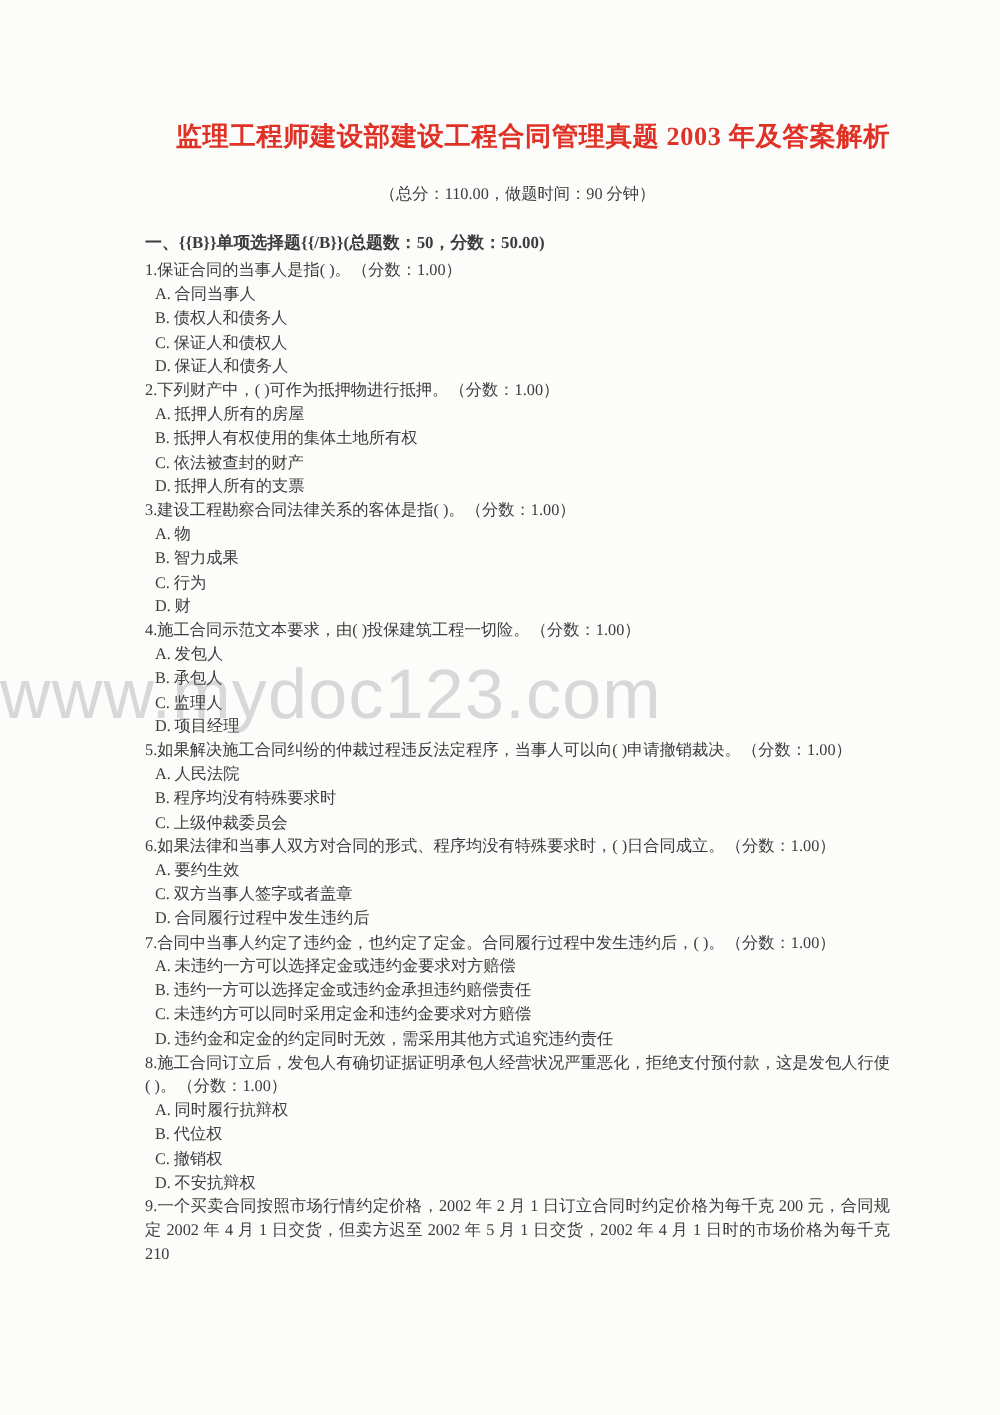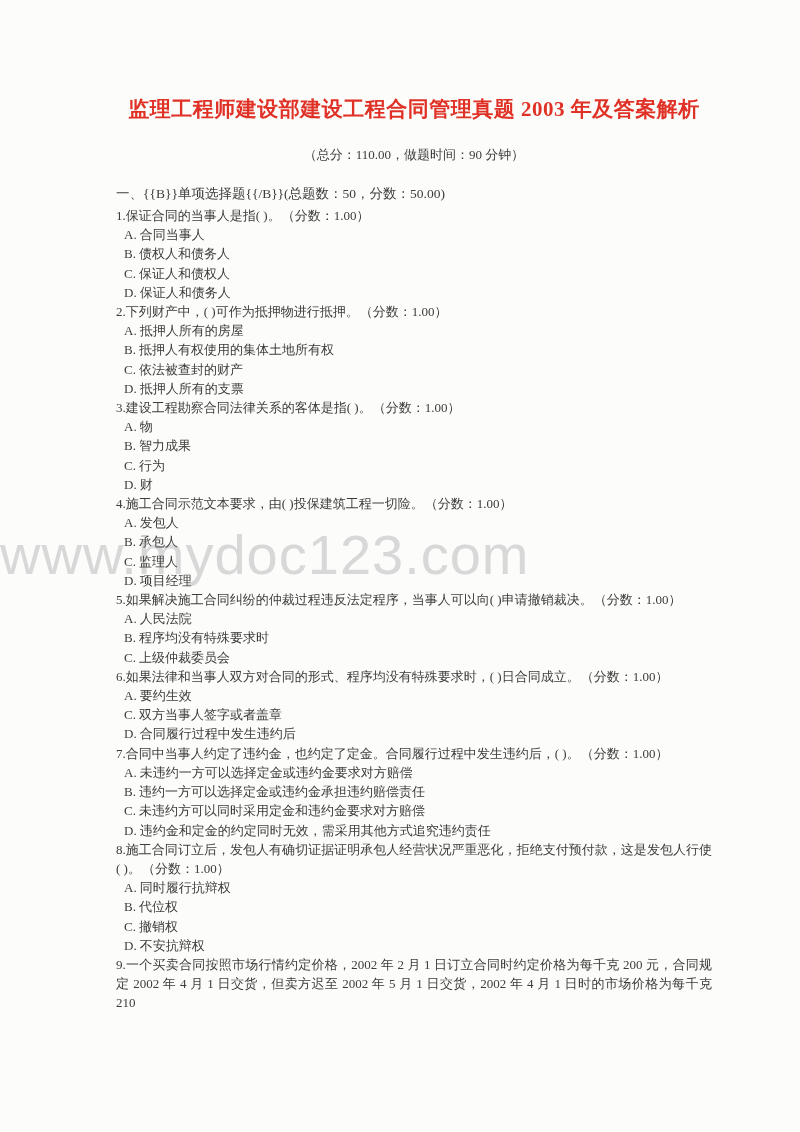--- a/index.html
+++ b/index.html
@@ -33,40 +33,40 @@
   }
 
   .doc {
     position: relative;
     z-index: 1;
     padding: 94px 88px 0 116px;
   }
 
   .title {
     margin: 0;
-    text-align: center;
+    text-align: right;
     font-size: 21px;
     line-height: 30px;
     font-weight: bold;
     color: var(--title-red, #e03126);
     letter-spacing: 0.5px;
   }
 
   .subtitle {
     margin: 22px 0 0 0;
     text-align: center;
     font-size: 13px;
     line-height: 17px;
   }
 
   .section-heading {
     margin: 21px 0 0 0;
     font-size: 13.5px;
     line-height: 19px;
-    font-weight: normal;
+    font-weight: bold;
   }
 
   .questions { margin-top: 3px; }
 
   .question { margin: 0; }
 
   .q-line {
     margin: 0;
     font-size: 13px;
     line-height: 19.2px;

